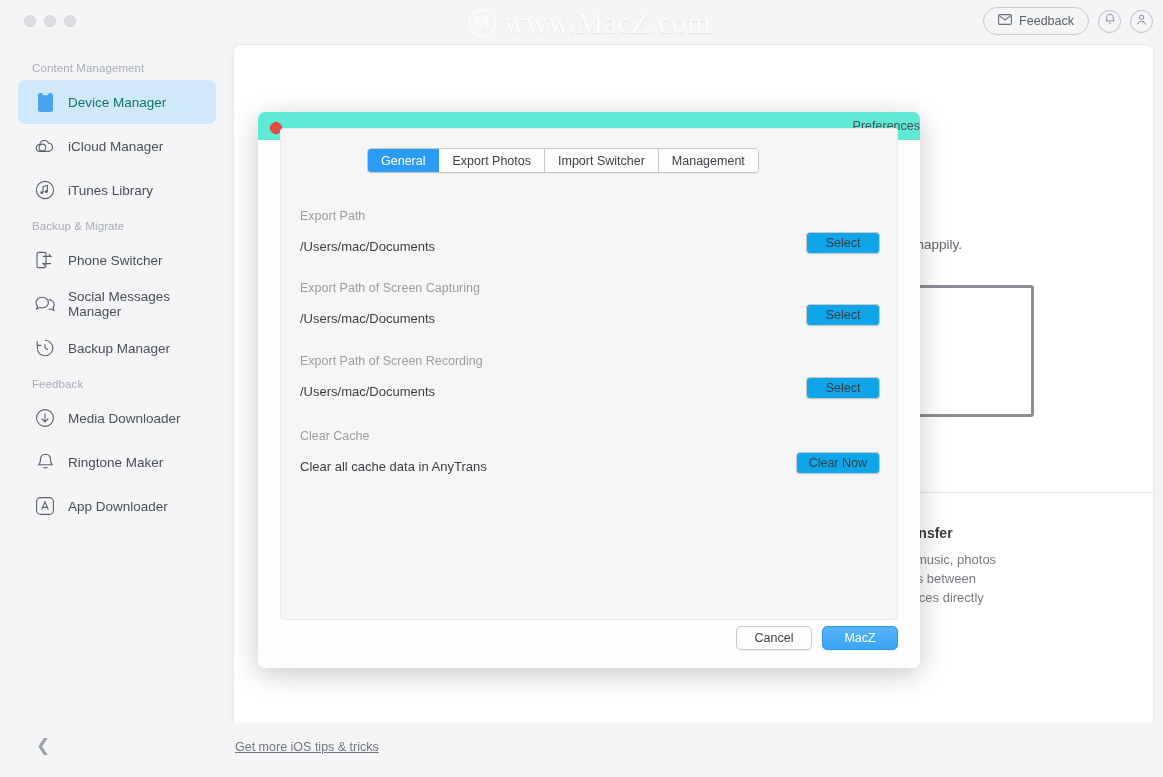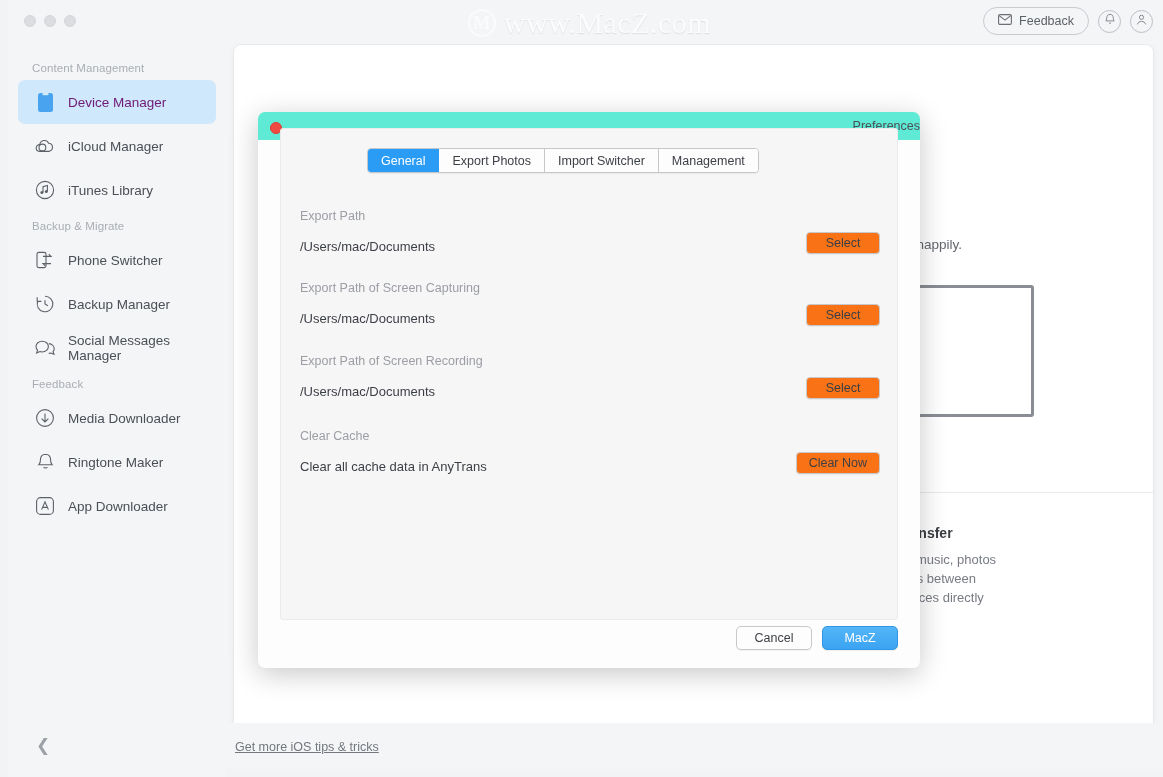--- a/index.html
+++ b/index.html
@@ -132,21 +132,21 @@
     height: 44px;
     margin: 0 10px;
     padding-left: 16px;
     border-radius: 7px;
     color: #4b4f56;
     font-size: 13.5px;
     cursor: pointer;
   }
   .side-item.active {
     background: #cfe8fb;
-    color: #701a75;
+    color: #0f766e;
   }
   .side-ico {
     width: 22px; height: 22px;
     display: flex;
     align-items: center;
     justify-content: center;
     flex: 0 0 22px;
   }
   .side-ico svg { display: block; }
 
@@ -323,21 +323,21 @@
   }
   .pref-line {
     display: flex;
     align-items: flex-end;
     justify-content: space-between;
   }
   .sm-btn {
     min-width: 74px;
     height: 22px;
     padding: 0 12px;
-    background: #f97316;
+    background: #0ea5e9;
     border: 1px solid #c7c8cb;
     border-radius: 4px;
     font-size: 12.5px;
     color: #3c3f45;
     font-family: "Liberation Sans", sans-serif;
     cursor: pointer;
     box-shadow: 0 1px 1px rgba(0,0,0,0.05);
   }
 
   .modal-footer {
@@ -453,37 +453,37 @@
         <svg width="20" height="20" viewBox="0 0 20 20" fill="none">
           <rect x="2" y="2.4" width="9" height="15.2" rx="1.8" stroke="#5c6067" stroke-width="1.1"></rect>
           <path d="M8 6.4h8l-2.2-2.2M16 13.6H8l2.2 2.2" stroke="#5c6067" stroke-width="1.1" fill="none"></path>
         </svg>
       </span>
       <span>Phone Switcher</span>
     </div>
 
     <div class="side-item">
       <span class="side-ico">
+        <svg width="21" height="18" viewBox="0 0 21 18" fill="none">
+          <path d="M13.4 7.6c0 3-2.8 5.4-6.2 5.4-0.8 0-1.6-0.1-2.3-0.4L1.6 14l1-2.8C1.4 10.2 1 9 1 7.6 1 4.6 3.8 2.2 7.2 2.2s6.2 2.4 6.2 5.4z" stroke="#5c6067" stroke-width="1.1" fill="none"></path>
+          <path d="M13.8 4.6c3.1 0.3 5.4 2.5 5.4 5.1 0 1.1-0.4 2.1-1.1 3l0.9 2.5-3.1-1.2c-0.7 0.3-1.4 0.4-2.2 0.4" stroke="#5c6067" stroke-width="1.1" fill="none"></path>
+        </svg>
+      </span>
+      <span>Social Messages Manager</span>
+    </div>
+
+    <div class="side-item">
+      <span class="side-ico">
         <svg width="20" height="20" viewBox="0 0 20 20" fill="none">
           <path d="M10 2.2a7.8 7.8 0 1 1-7.3 5.1" stroke="#5c6067" stroke-width="1.1" fill="none"></path>
           <path d="M2.2 3.2v4.2h4.2" stroke="#5c6067" stroke-width="1.1" fill="none"></path>
           <path d="M10 6.2V10l2.8 1.8" stroke="#5c6067" stroke-width="1.1" fill="none"></path>
         </svg>
       </span>
       <span>Backup Manager</span>
-    </div>
-
-    <div class="side-item">
-      <span class="side-ico">
-        <svg width="21" height="18" viewBox="0 0 21 18" fill="none">
-          <path d="M13.4 7.6c0 3-2.8 5.4-6.2 5.4-0.8 0-1.6-0.1-2.3-0.4L1.6 14l1-2.8C1.4 10.2 1 9 1 7.6 1 4.6 3.8 2.2 7.2 2.2s6.2 2.4 6.2 5.4z" stroke="#5c6067" stroke-width="1.1" fill="none"></path>
-          <path d="M13.8 4.6c3.1 0.3 5.4 2.5 5.4 5.1 0 1.1-0.4 2.1-1.1 3l0.9 2.5-3.1-1.2c-0.7 0.3-1.4 0.4-2.2 0.4" stroke="#5c6067" stroke-width="1.1" fill="none"></path>
-        </svg>
-      </span>
-      <span>Social Messages Manager</span>
     </div>
 
     <div class="side-group-title">Feedback</div>
 
     <div class="side-item">
       <span class="side-ico">
         <svg width="20" height="20" viewBox="0 0 20 20" fill="none">
           <circle cx="10" cy="10" r="8.4" stroke="#5c6067" stroke-width="1.1"></circle>
           <path d="M10 5.4v8.4M6.6 10.6L10 14l3.4-3.4" stroke="#5c6067" stroke-width="1.1" fill="none"></path>
         </svg>

